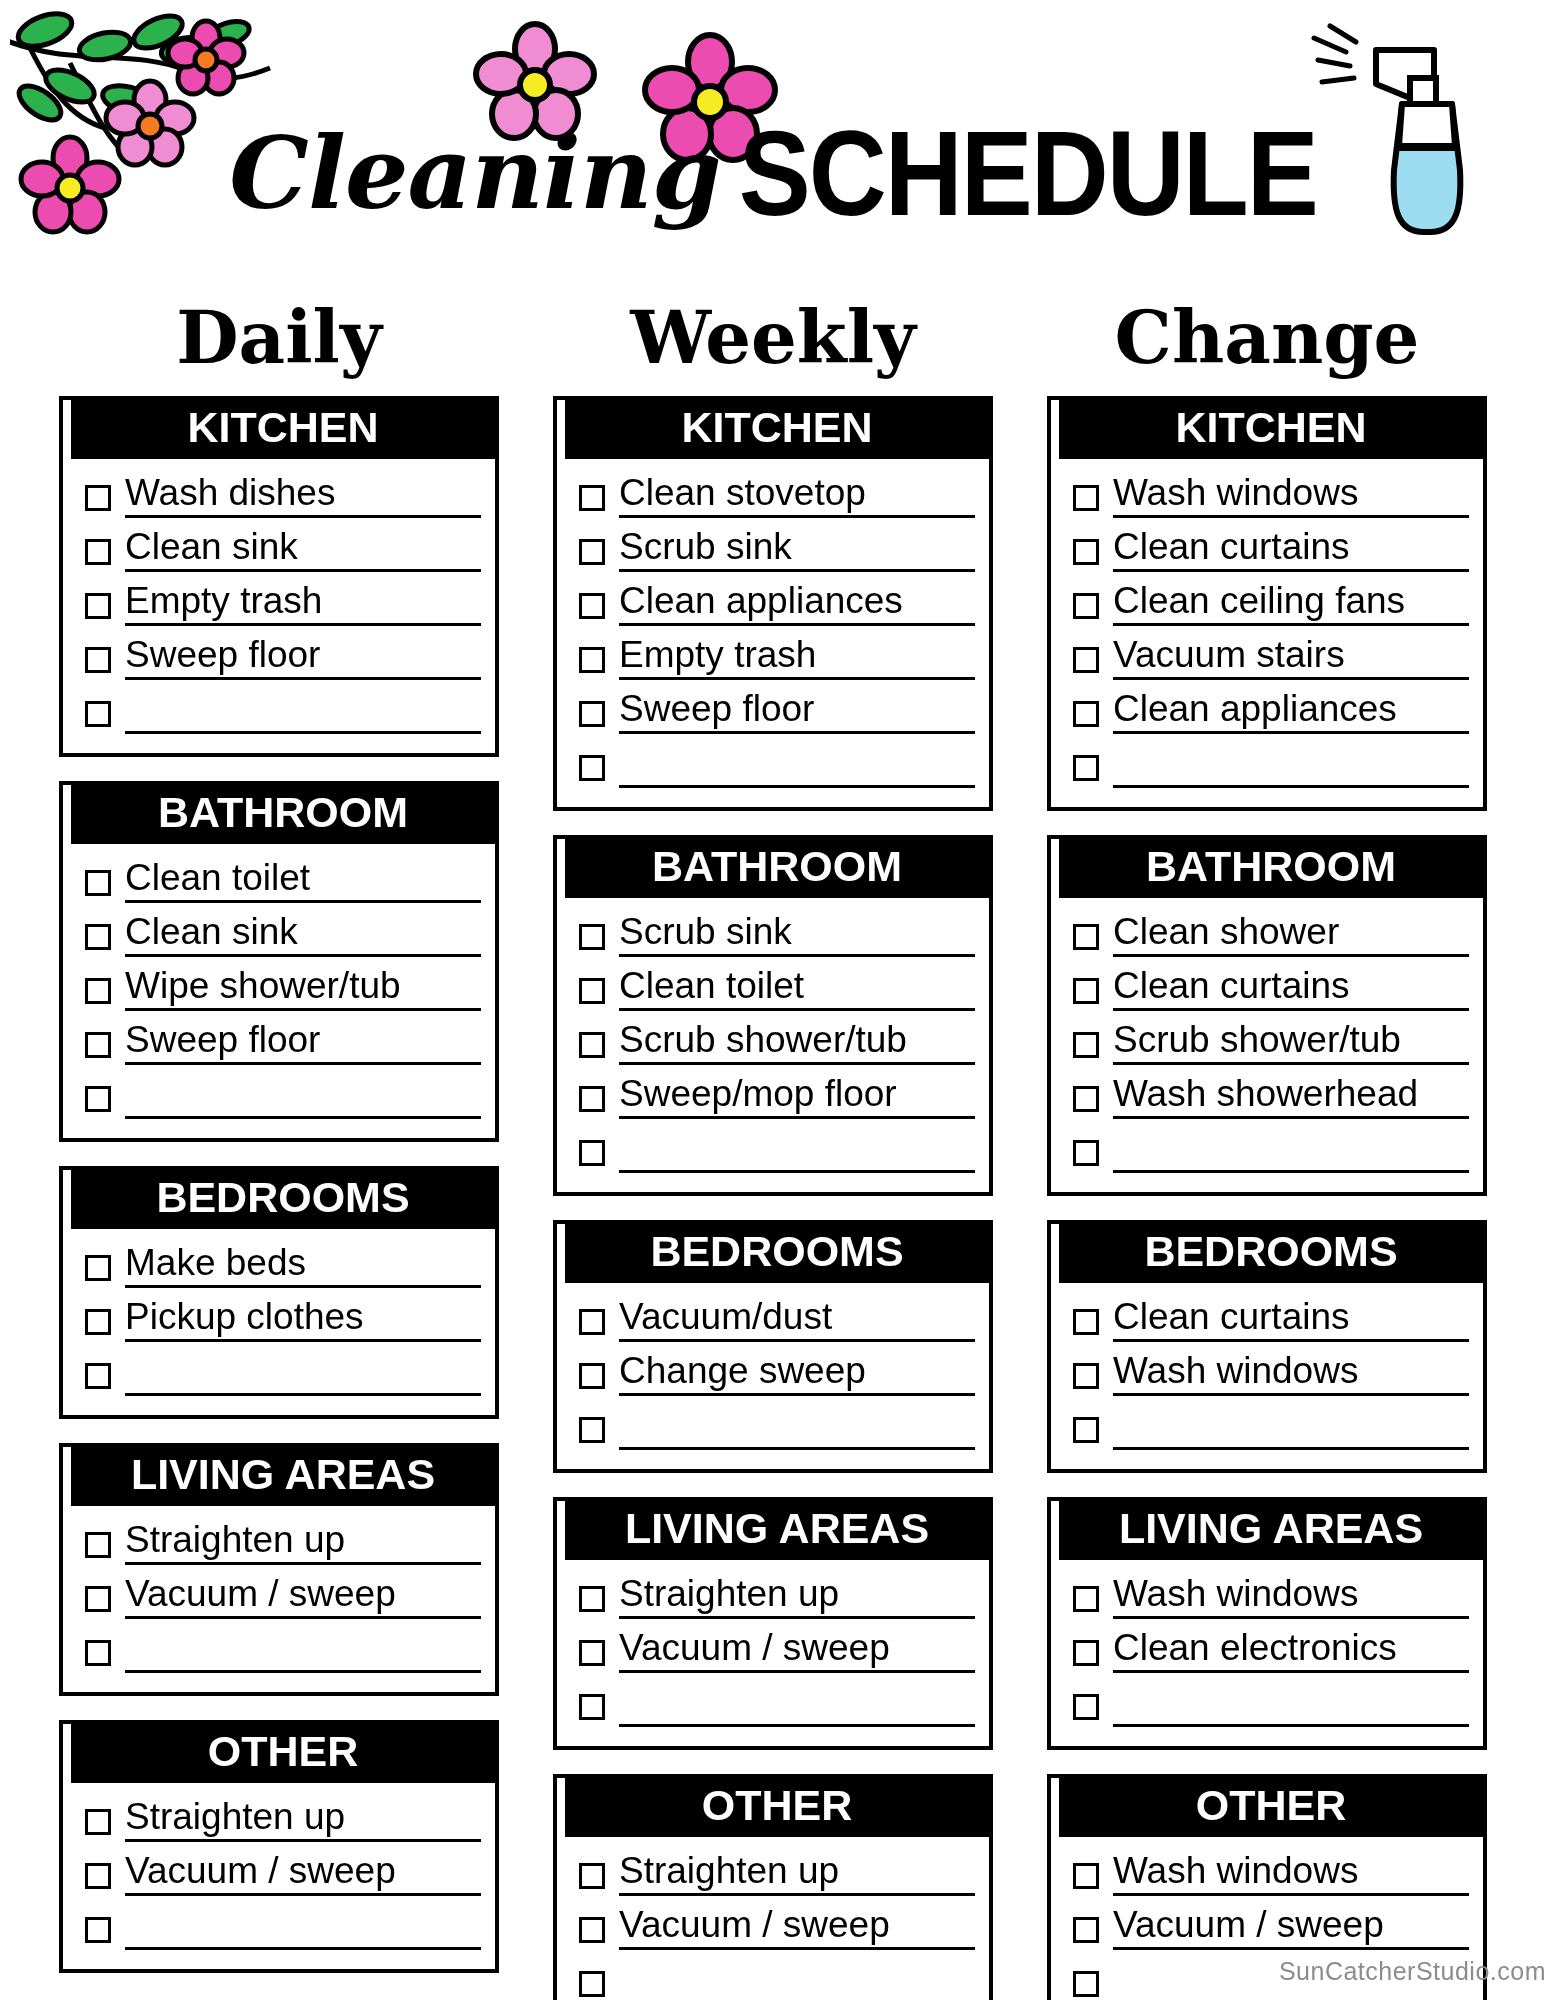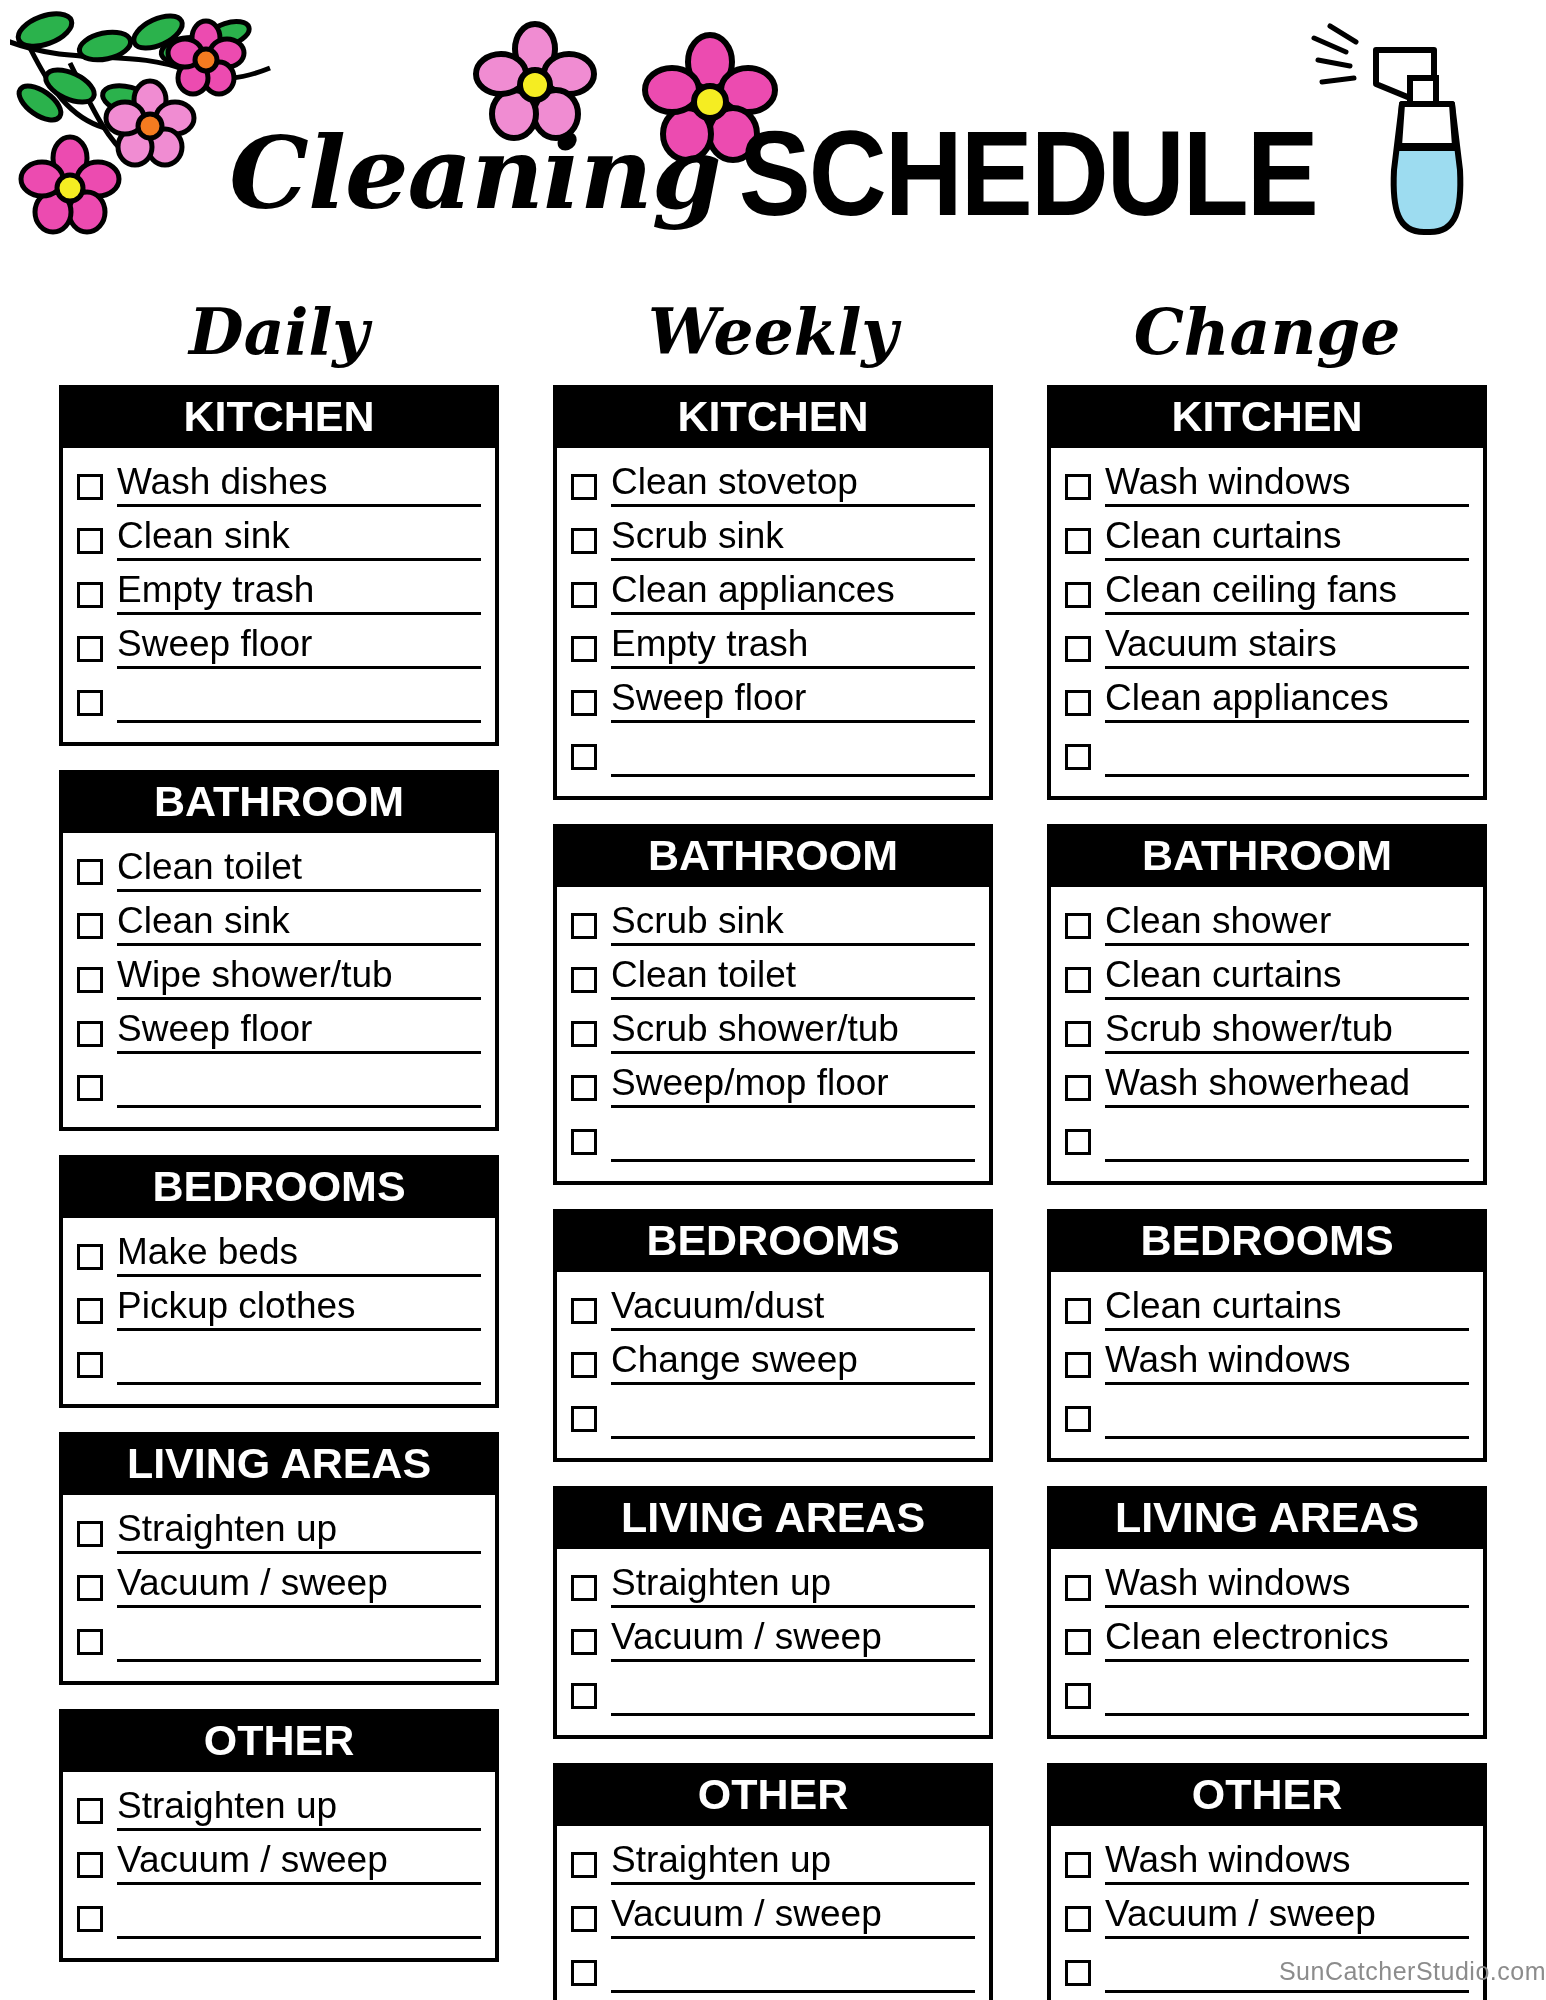--- a/index.html
+++ b/index.html
@@ -73,33 +73,33 @@
     right: 0;
     display: flex;
     justify-content: center;
     gap: 54px;
   }
   .column {
     width: 440px;
   }
   .col-title {
     font-family: "DejaVu Serif", serif;
-    font-style: italic;
     font-weight: bold;
-    font-size: 63px;
+    font-size: 72px;
     text-align: center;
     margin-bottom: 16px;
     letter-spacing: 0px;
   }
 
   .section {
     border: 4px solid #000;
     margin-bottom: 24px;
     background: #fff;
     box-sizing: border-box;
+    padding-left: 8px;
   }
   .section-header {
     background: #000;
     color: #fff;
     font-weight: bold;
     font-size: 43px;
     text-align: center;
     padding: 6px 0 10px 0;
     letter-spacing: 0px;
     line-height: 1;

